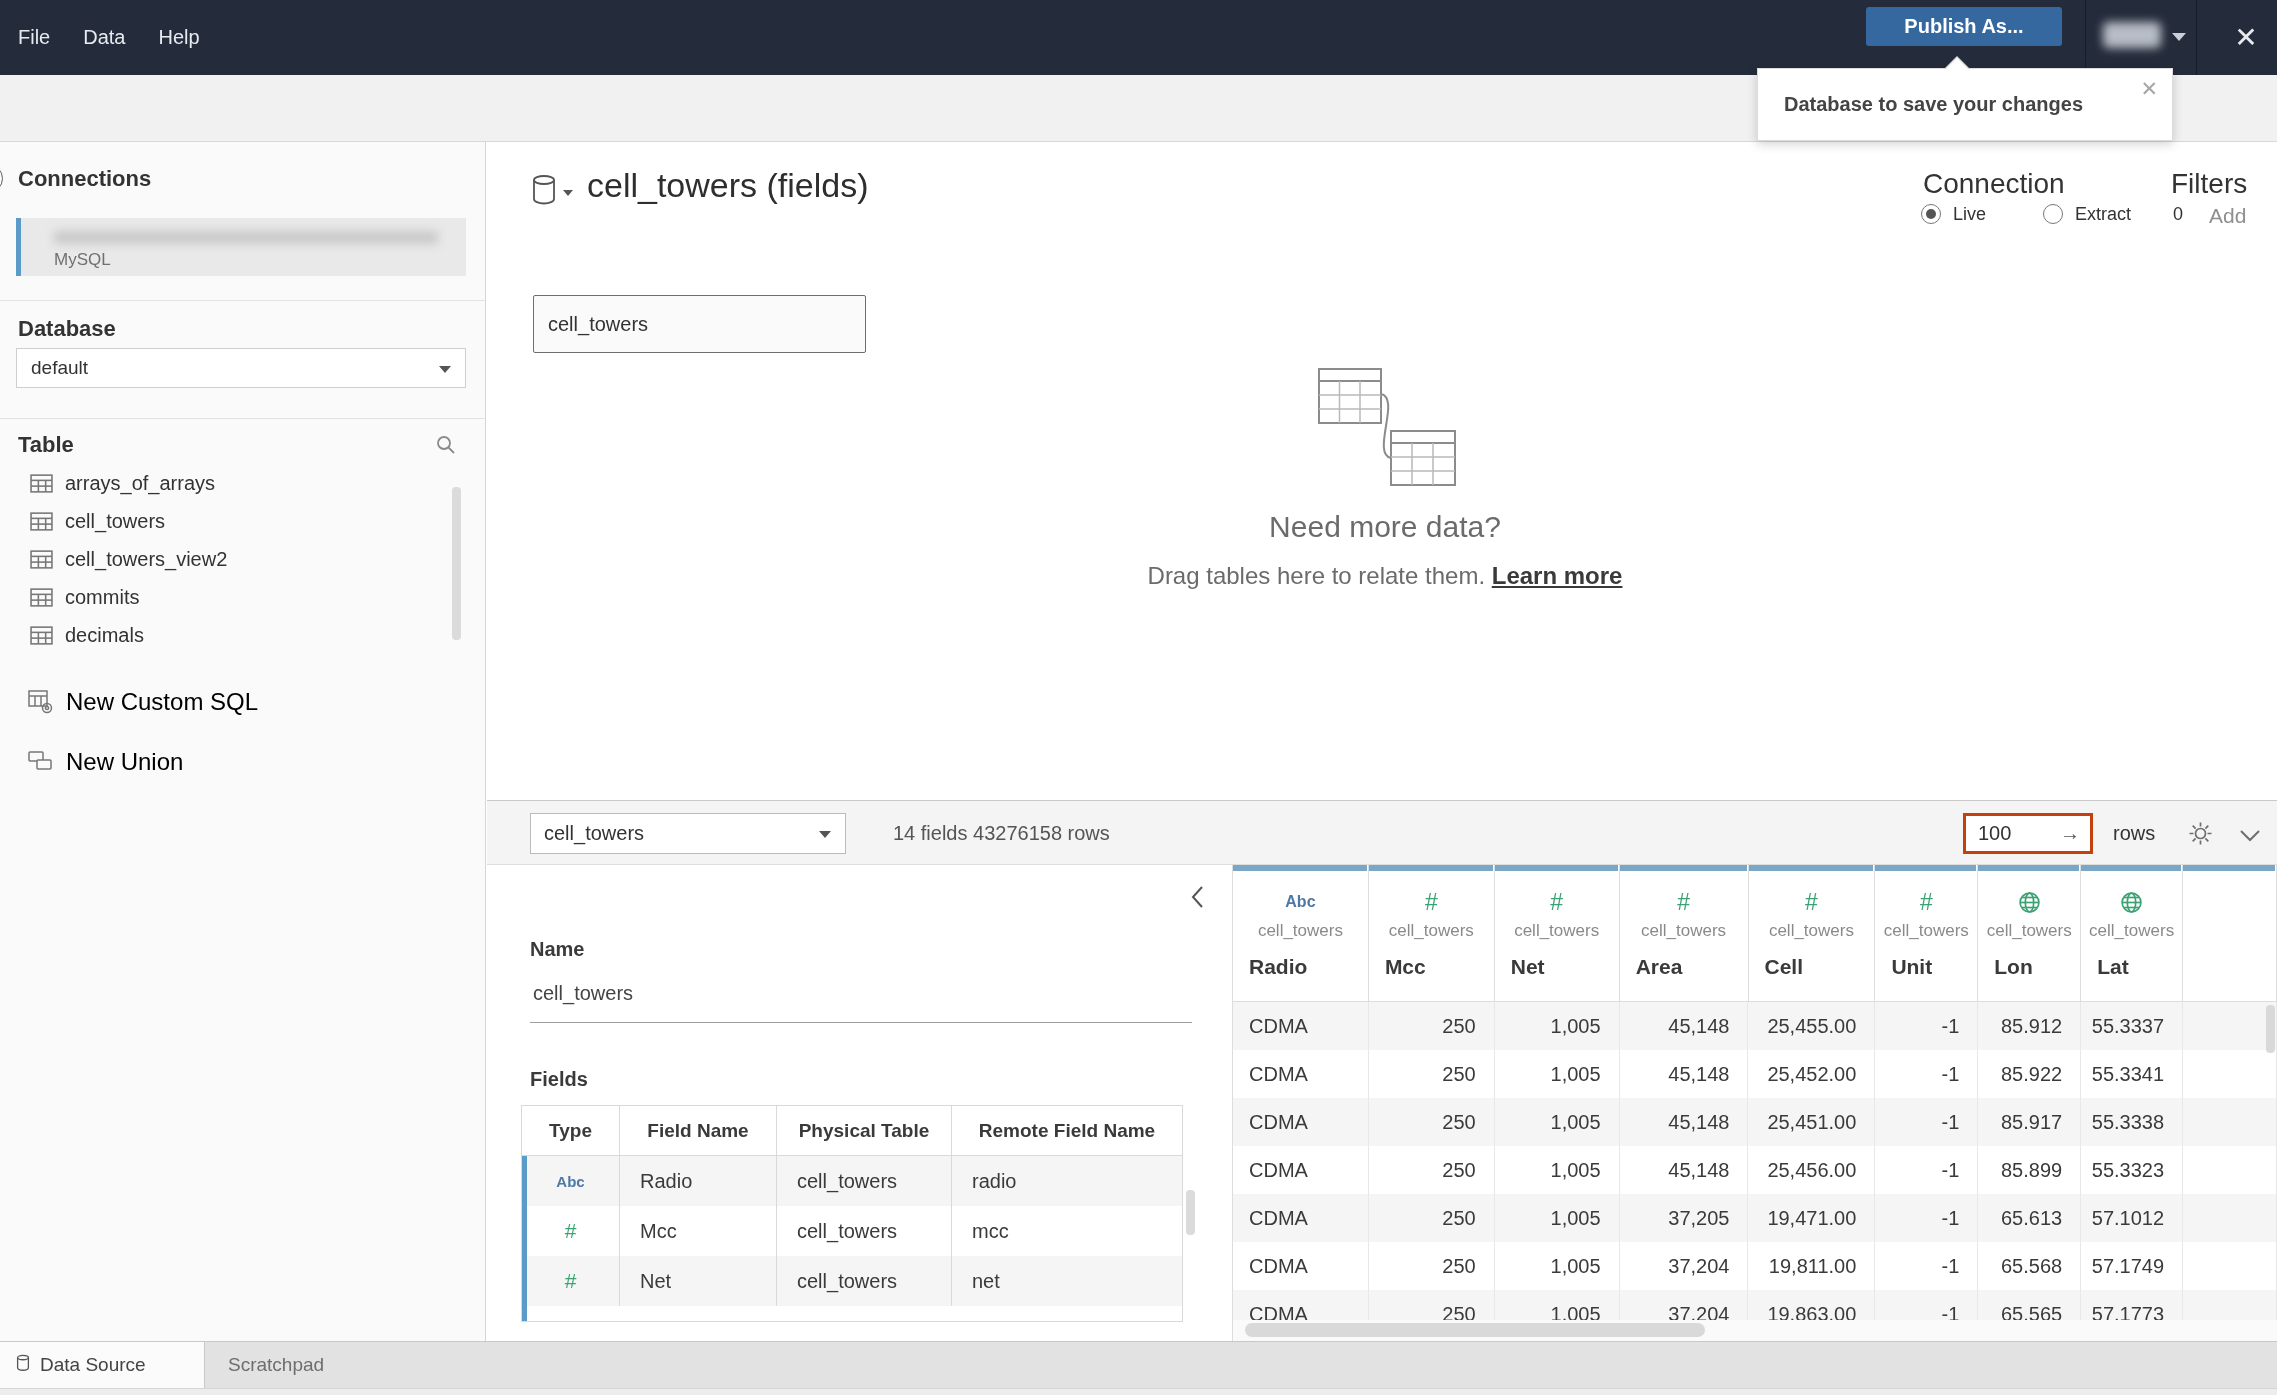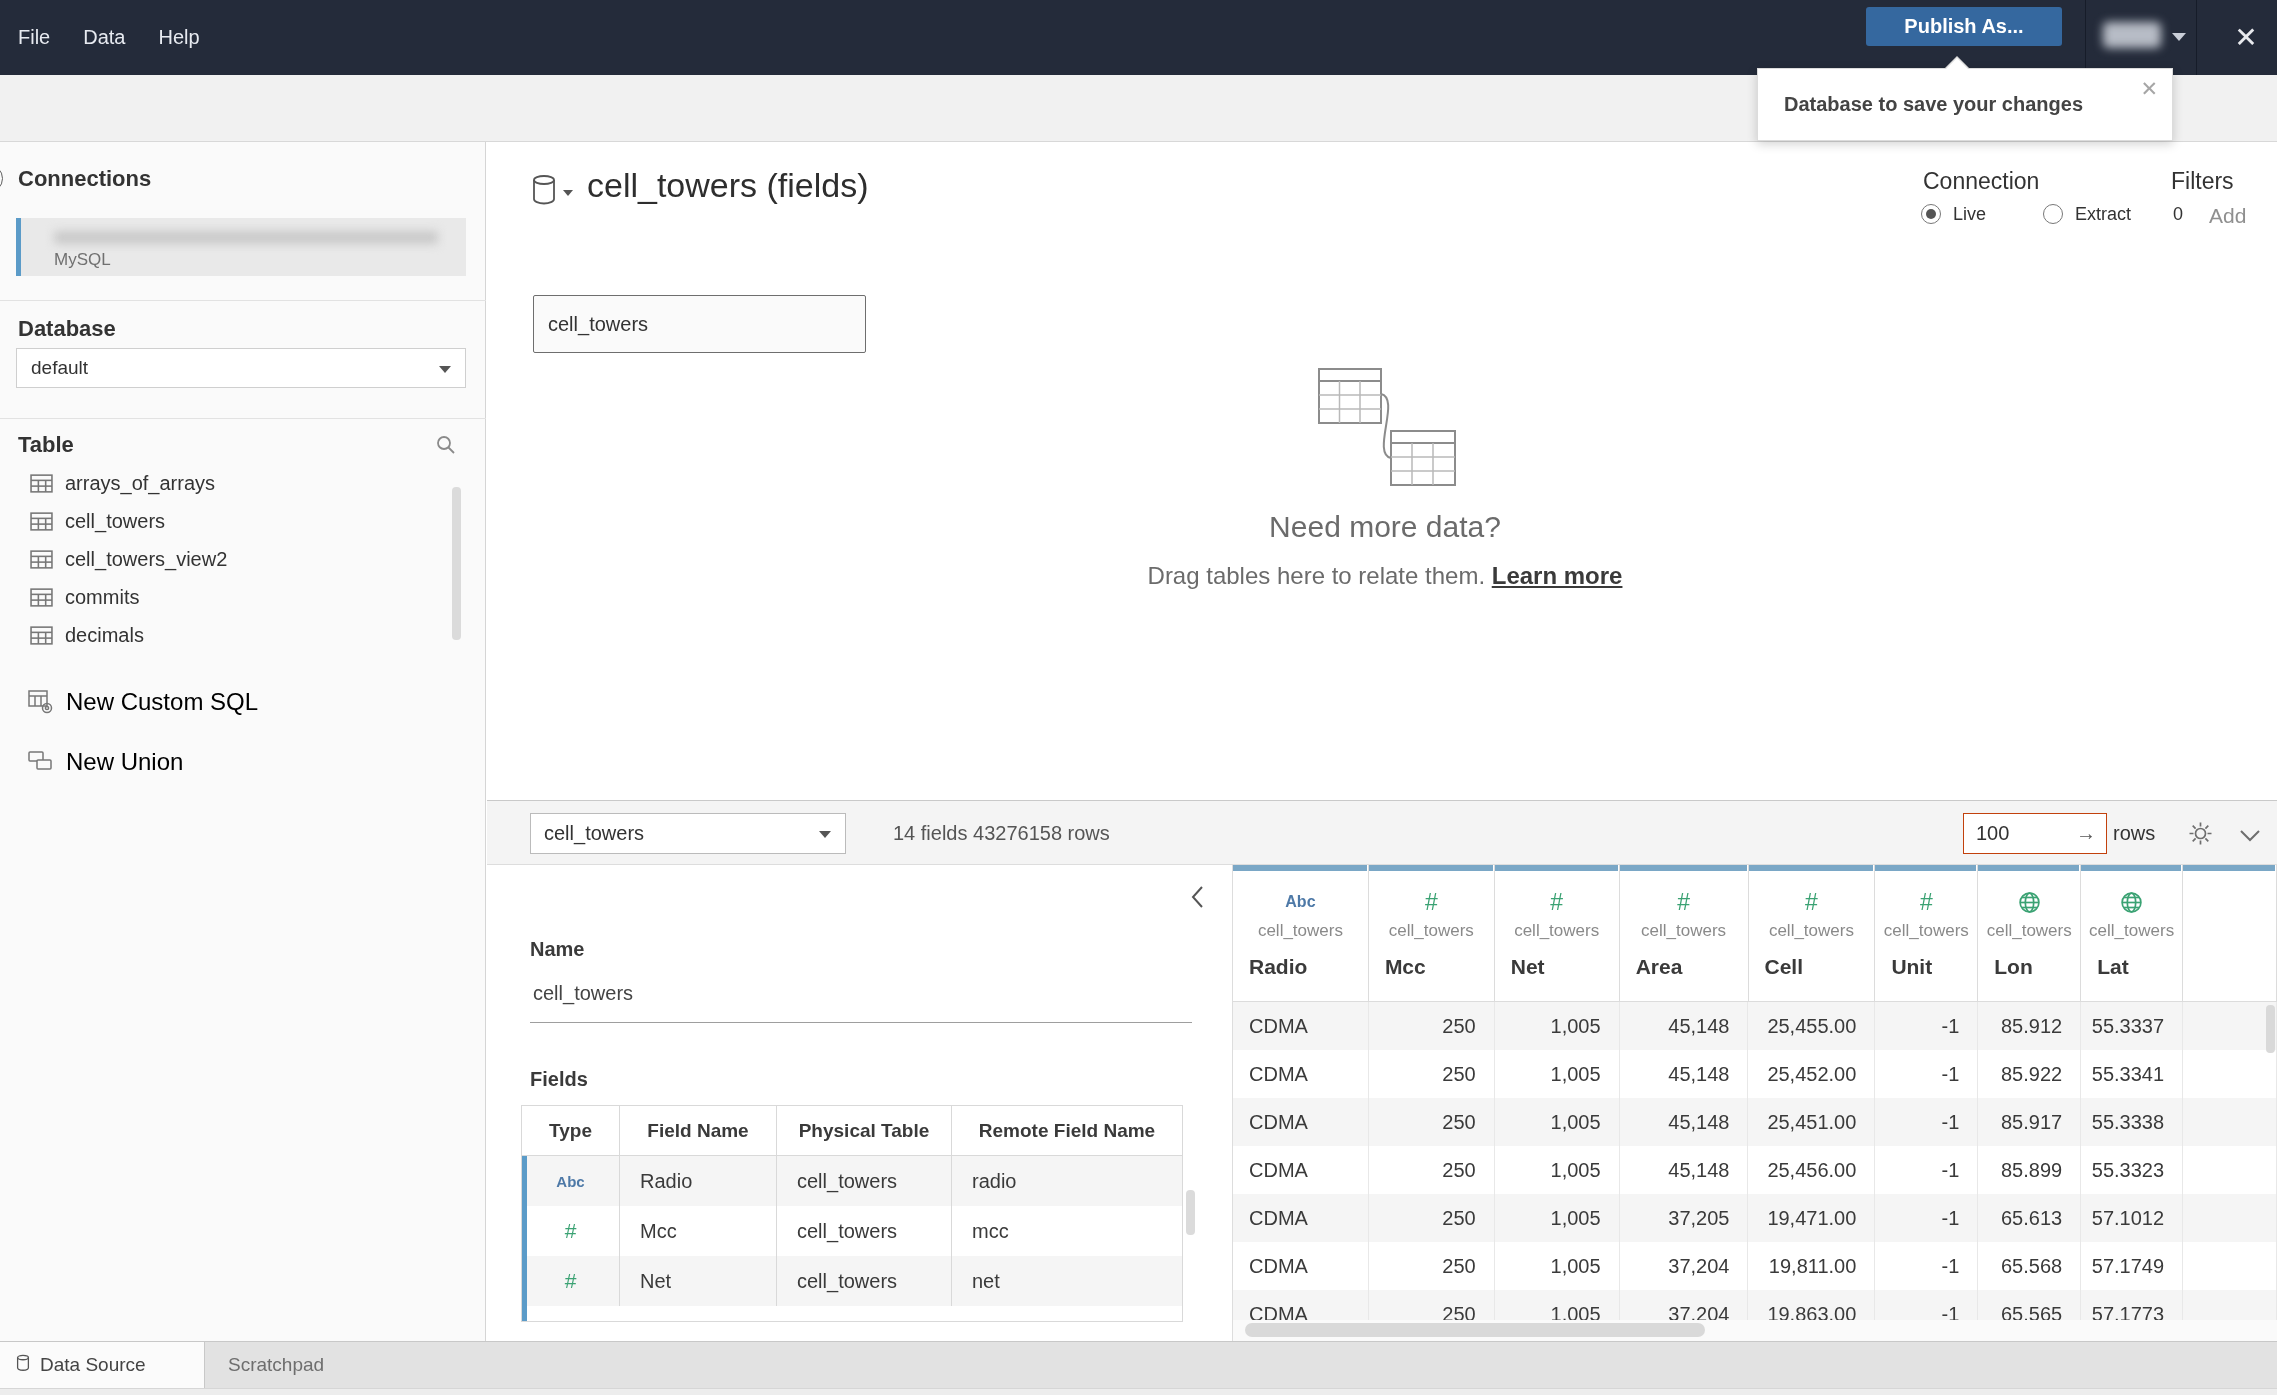--- a/index.html
+++ b/index.html
@@ -54,36 +54,36 @@
   .tbl-item{height:38px;display:flex;align-items:center;}
   .tbl-item .ticon{margin-left:30px;display:flex;}
   .tbl-item .tlabel{margin-left:12px;font-size:20px;color:#333;}
   .sb-scroll{left:452px;top:345px;width:9px;height:153px;background:#DBDBDB;border-radius:4px;}
   .sb-action{left:0;width:486px;height:34px;display:flex;align-items:center;}
   .sb-action .aicon{margin-left:28px;display:flex;}
   .sb-action .alabel{margin-left:12px;font-size:24px;color:#000000;}
   
   .canvas{left:487px;top:142px;width:1790px;height:658px;background:#fff;}
   .ds-title{left:100px;top:24px;font-size:34px;color:#2E2E2E;}
-  .conn-label{font-size:23px;color:#333;}
+  .conn-label{font-size:28px;color:#333;}
   .radio{width:20px;height:20px;border:1.5px solid #787878;border-radius:50%;background:#fff;box-sizing:border-box;}
   .radio.sel:after{content:"";display:block;width:10px;height:10px;border-radius:50%;background:#555;margin:3.5px;}
   .rlabel{font-size:18px;color:#333;}
   .add-link{font-size:21px;color:#8F8F8F;}
   .table-node{left:46px;top:153px;width:333px;height:58px;background:#FAFAFA;border:1.5px solid #6E6E6E;border-radius:2px;box-sizing:border-box;display:flex;align-items:center;}
   .table-node span{margin-left:14px;font-size:20px;color:#333;}
   .empty-head{left:698px;top:368px;width:400px;text-align:center;font-size:30px;color:#6B6B6B;}
   .empty-body{left:498px;top:420px;width:800px;text-align:center;font-size:24px;color:#6B6B6B;}
   .empty-body a{color:#3A3A3A;text-decoration:underline;font-weight:600;}
   
   .pv-head{left:487px;top:800px;width:1790px;height:65px;background:#F4F4F4;border-top:1px solid #C9C9C9;border-bottom:1px solid #DDD;box-sizing:border-box;}
   .pv-select{position:absolute;left:43px;top:12px;width:316px;height:41px;background:#fff;border:1px solid #BBB;box-sizing:border-box;display:flex;align-items:center;}
   .pv-select span{margin-left:13px;font-size:20px;color:#333;}
   .pv-summary{position:absolute;left:406px;top:0;height:64px;display:flex;align-items:center;font-size:20px;color:#555;}
-  .rowcount{position:absolute;left:1476px;top:12px;width:144px;height:41px;background:#fff;border:1px solid #c2410c;box-sizing:border-box;display:flex;align-items:center;}
+  .rowcount{position:absolute;left:1476px;top:12px;width:130px;height:41px;background:#fff;border:3px solid #c2410c;box-sizing:border-box;display:flex;align-items:center;}
   .rowcount .val{margin-left:12px;font-size:20px;color:#333;flex:1;}
   .rowcount .go{margin-right:10px;font-size:20px;color:#555;}
   .rows-label{position:absolute;left:1626px;top:0;height:64px;display:flex;align-items:center;font-size:20px;color:#333;}
   
   .meta{left:487px;top:865px;width:745px;height:476px;background:#fff;}
   .meta-label{font-size:20px;font-weight:700;color:#3A3A3A;}
   .meta-val{font-size:20px;color:#444;}
   .meta-underline{left:43px;top:157px;width:662px;height:1px;background:#9E9E9E;}
   .ftable{position:absolute;left:34px;top:240px;width:662px;height:217px;overflow:hidden;border:1px solid #D9D9D9;box-sizing:border-box;}
   .frow{display:flex;height:50px;position:relative;}

